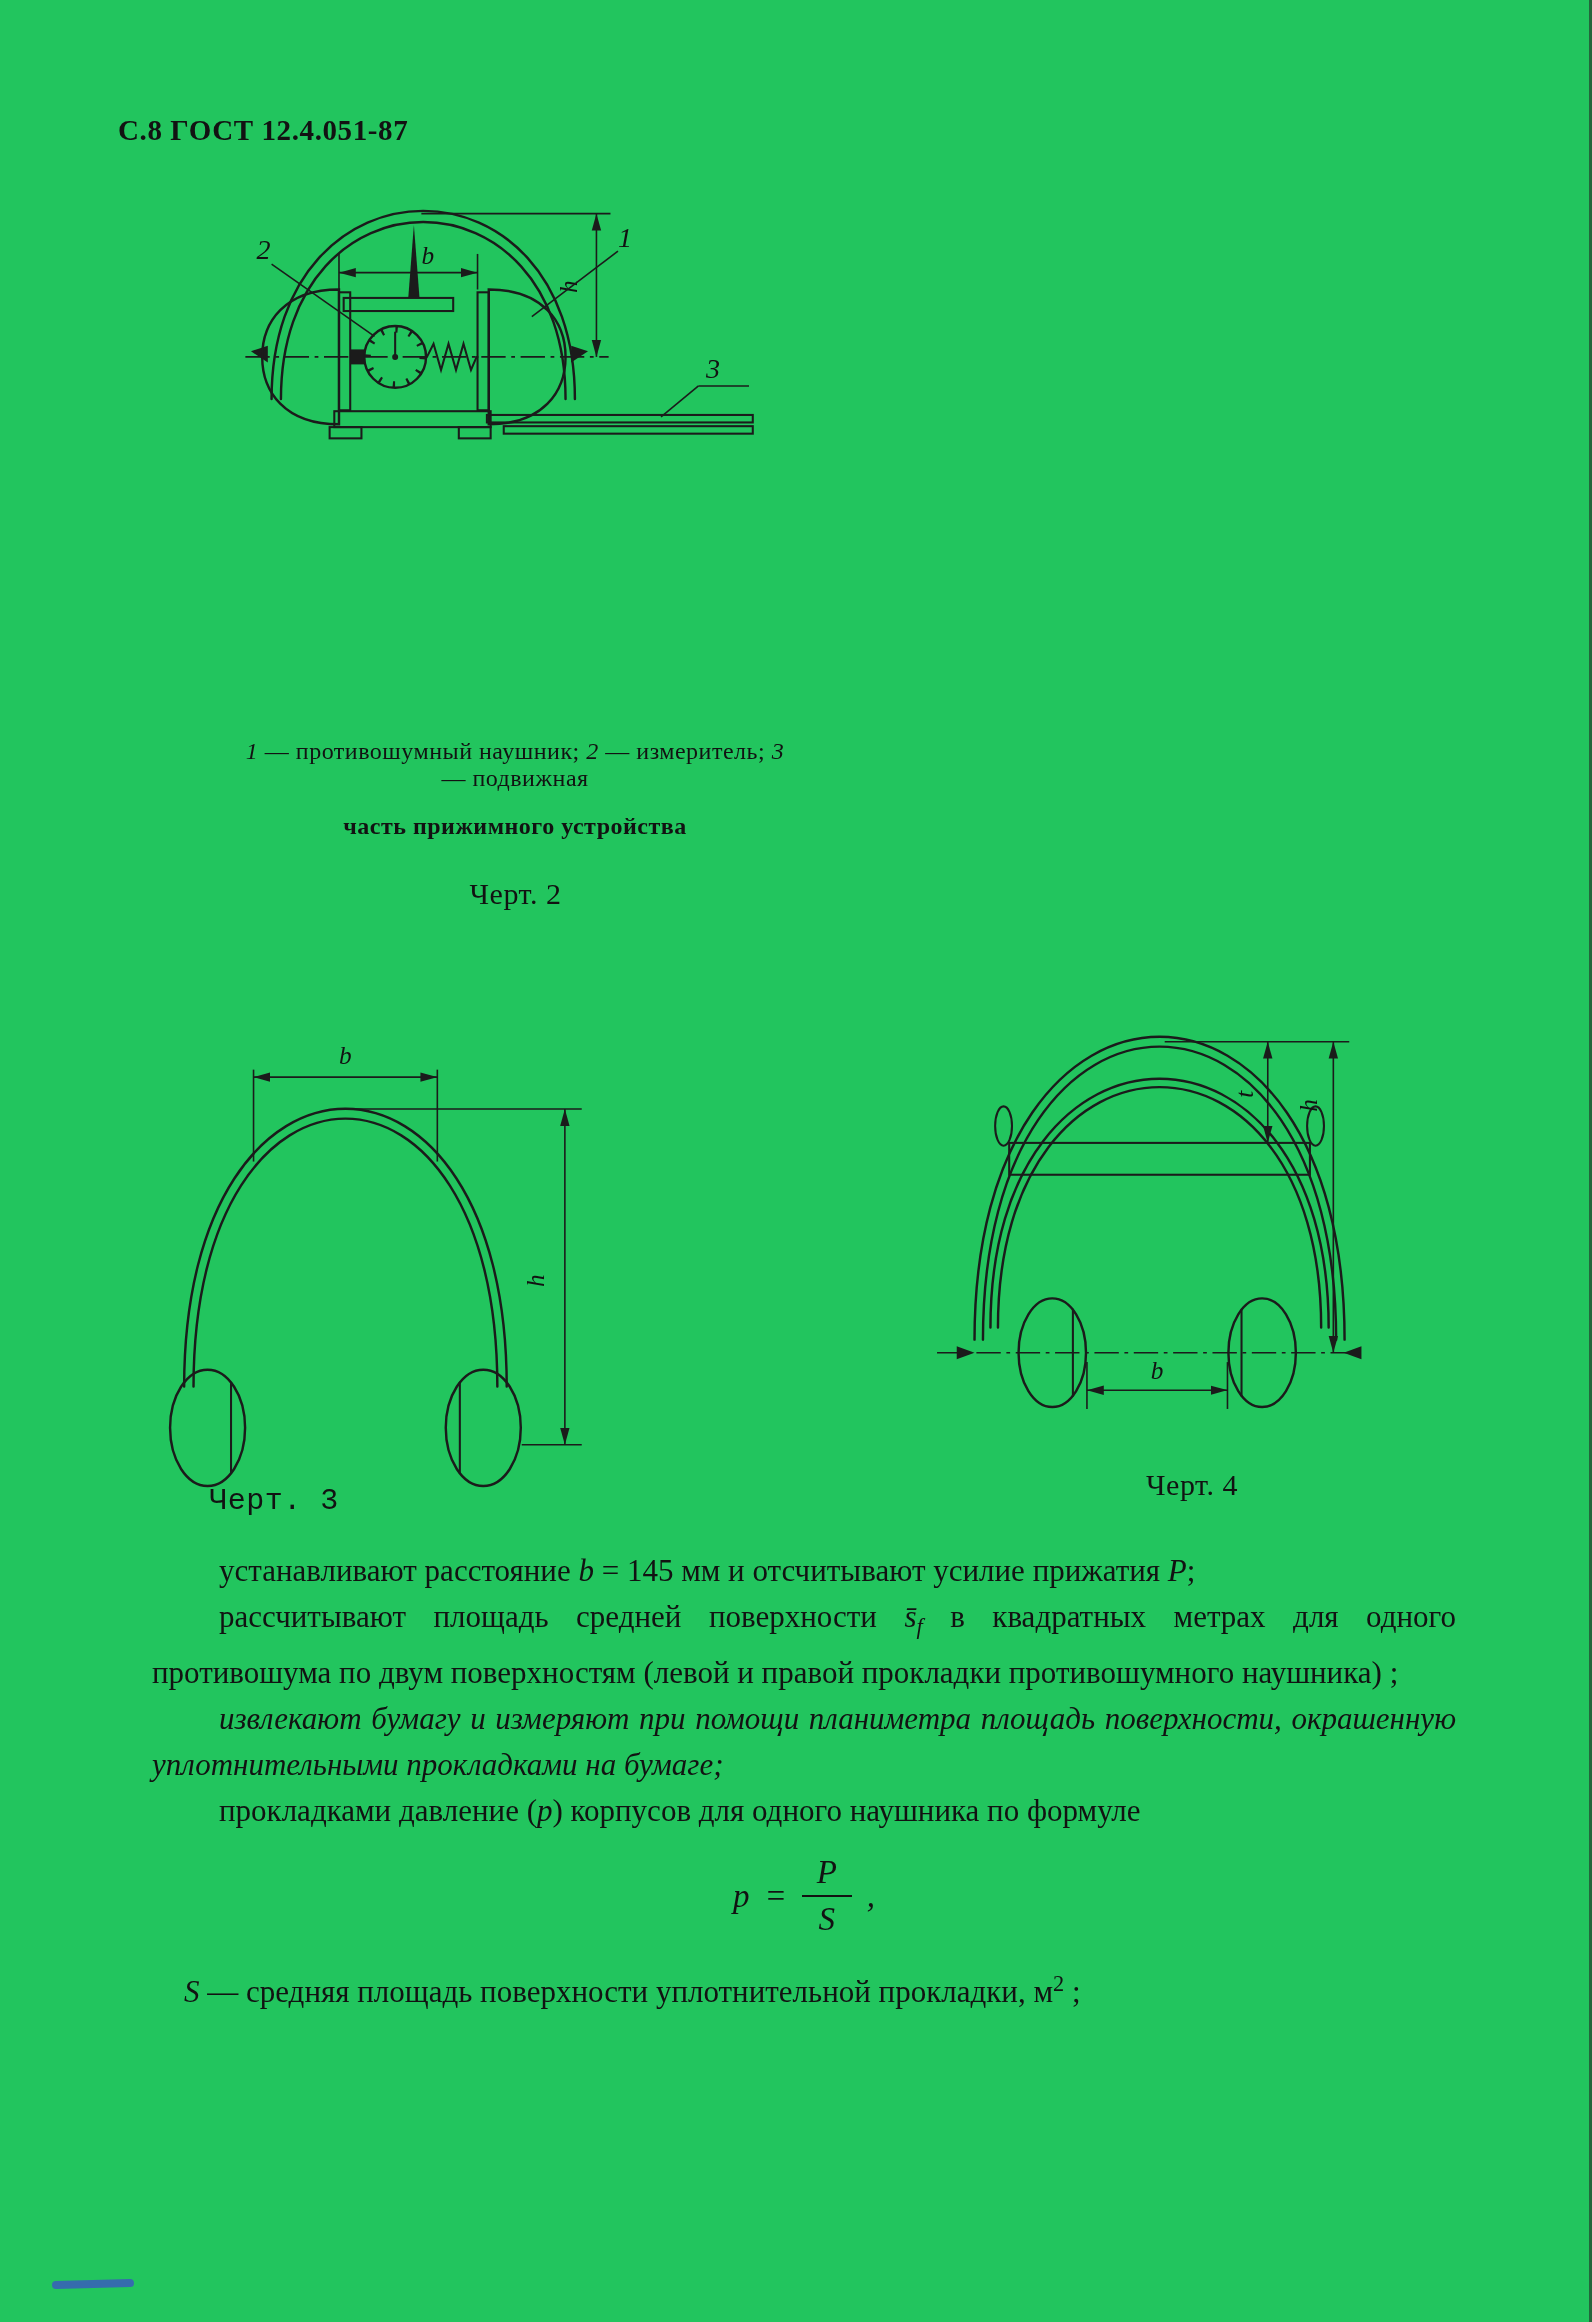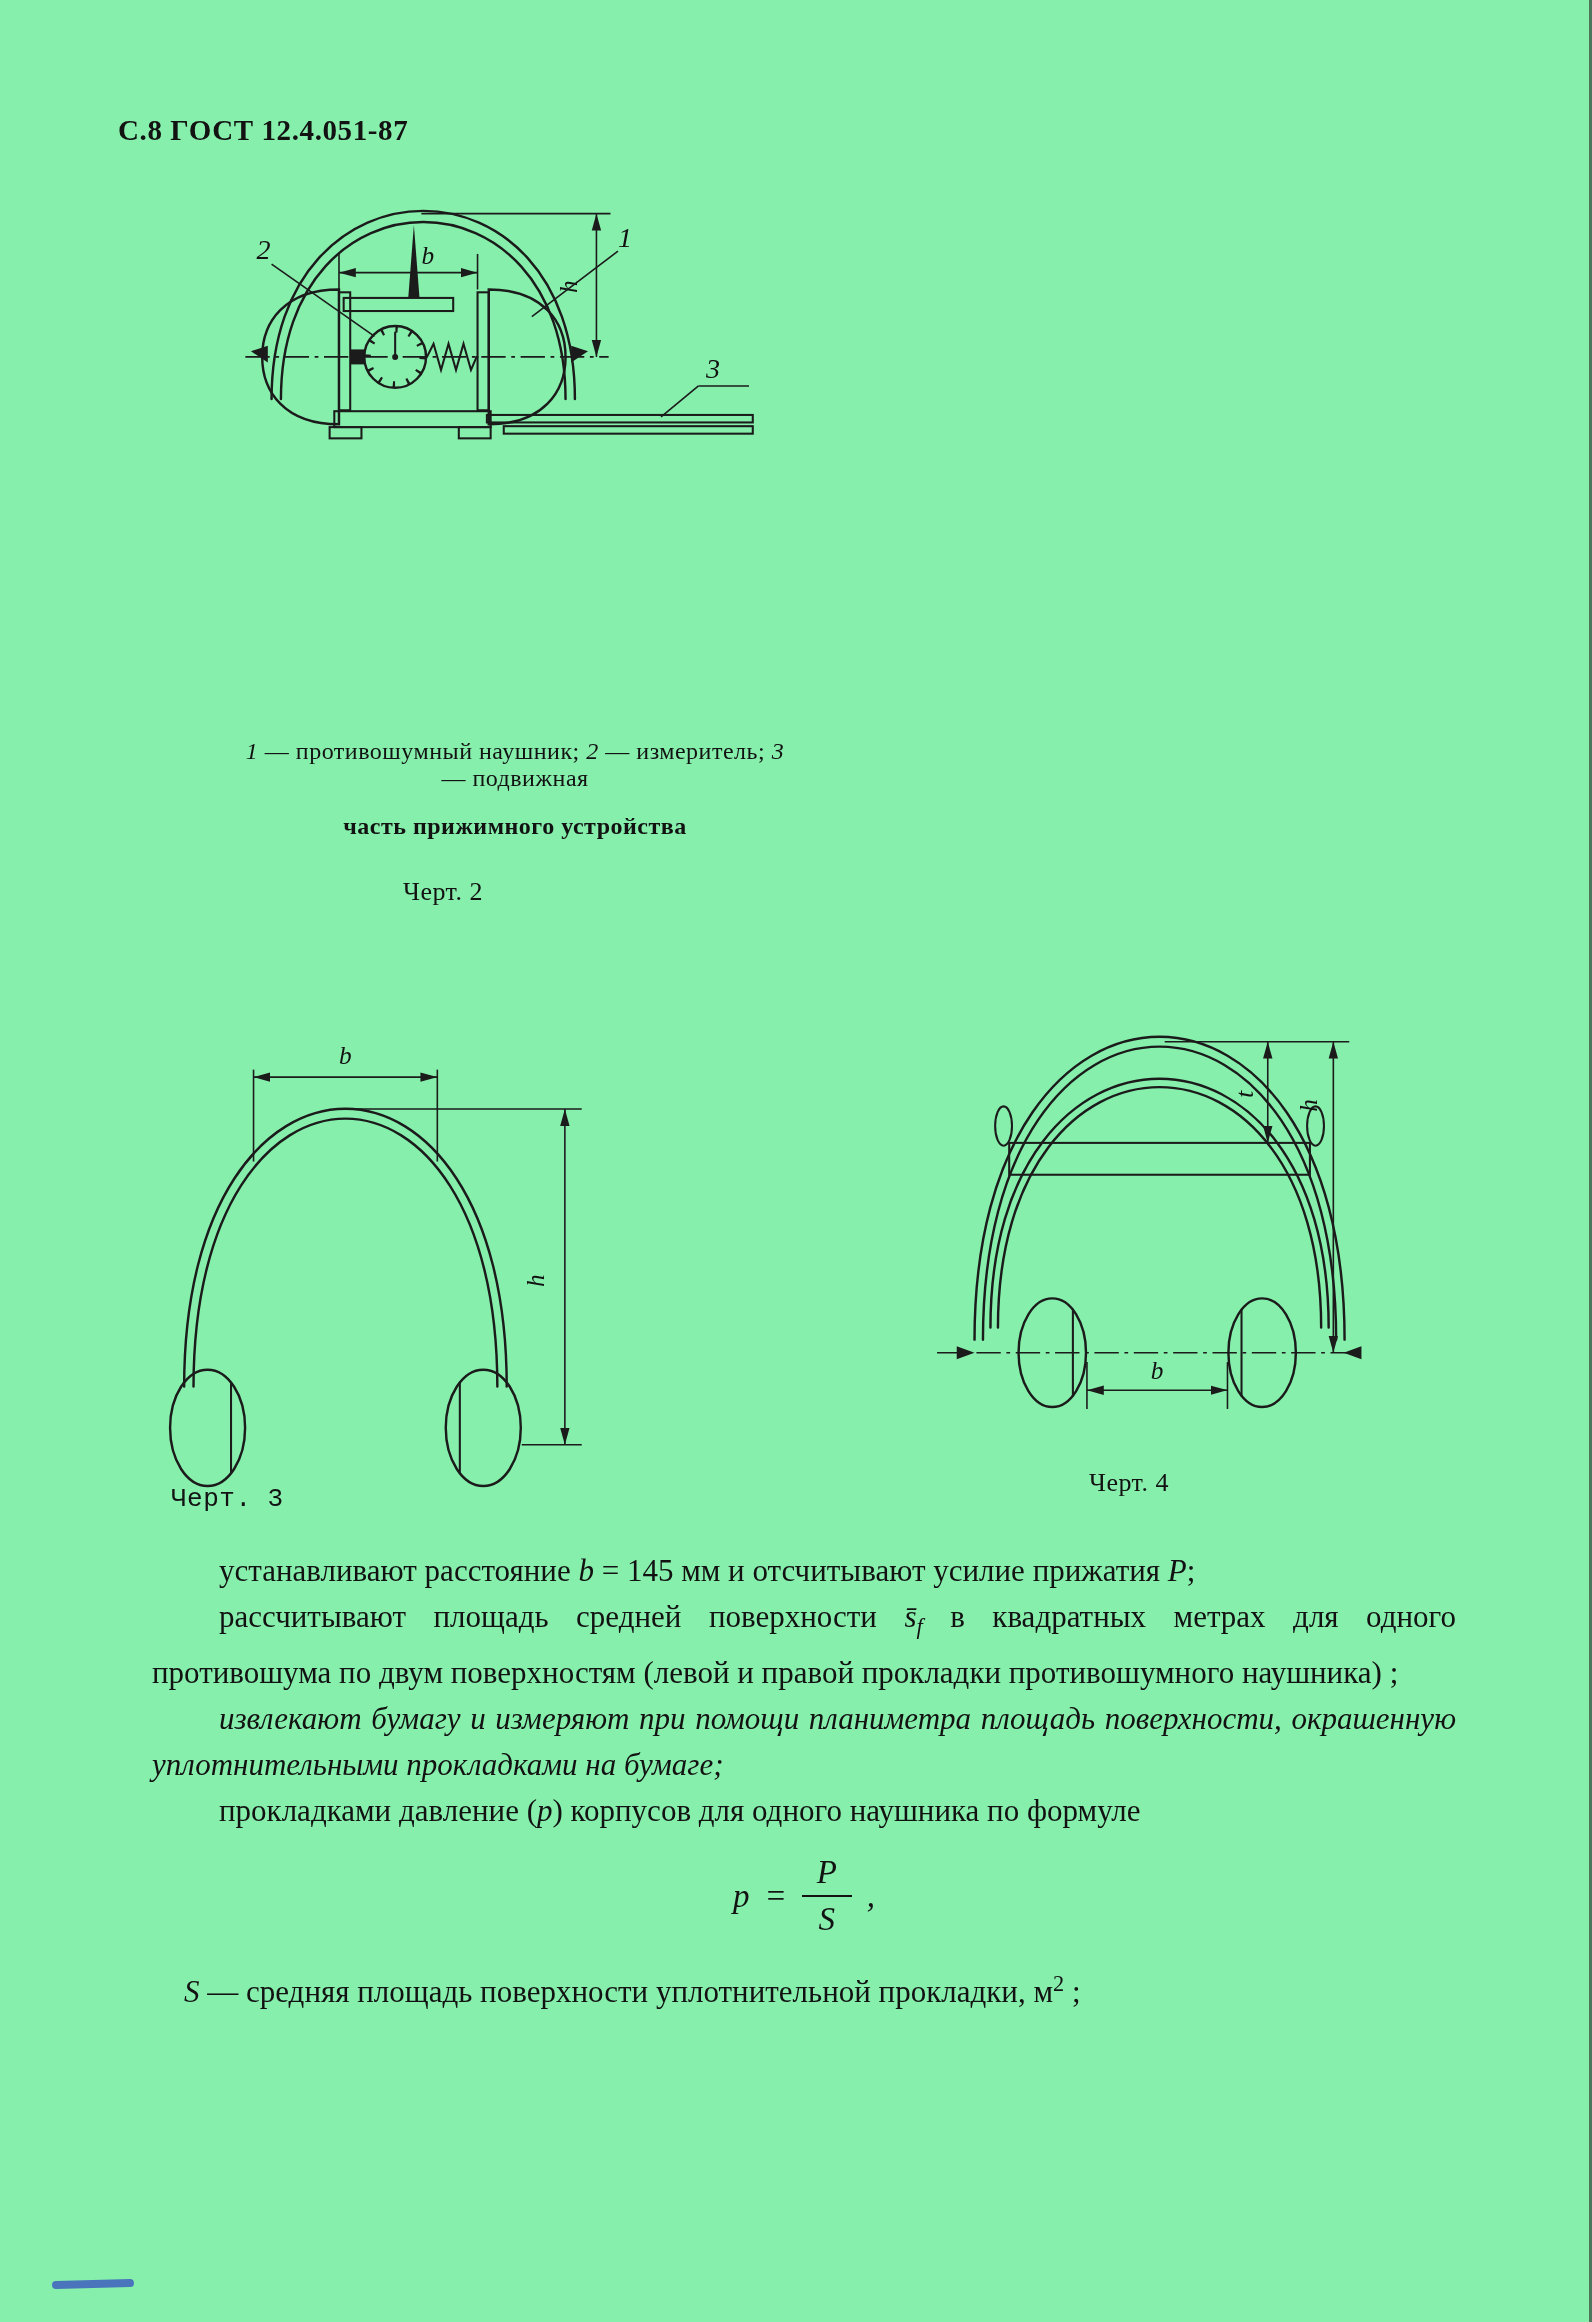--- a/index.html
+++ b/index.html
@@ -1,36 +1,36 @@
 <!DOCTYPE html>
 <html style="font-size:15px"><head>
 <meta charset="utf-8">
 <style>
   html,body { margin:0; padding:0; background:#e8e8e6; }
   .page {
     position:relative; width:1593px; height:2323px; margin:0 auto;
-    background:#86efac; font-family:"Liberation Serif", serif; color:#121212;
+    background:#22c55e; font-family:"Liberation Serif", serif; color:#121212;
     overflow:hidden;
   }
   .header {
     position:absolute; left:118px; top:114px;
     font-weight:bold; font-size:29px; letter-spacing:0.6px;
   }
   svg { position:absolute; overflow:visible; }
   .ln   { stroke:#1b1b1b; stroke-width:2.6; fill:none; stroke-linecap:round; }
   .ln2  { stroke:#1b1b1b; stroke-width:2.2; fill:none; stroke-linecap:round; }
   .thin { stroke:#1b1b1b; stroke-width:1.7; fill:none; }
   .cl   { stroke:#1b1b1b; stroke-width:1.7; fill:none; stroke-dasharray:26 6 4 6; }
   .blk  { fill:#1b1b1b; stroke:none; }
   .ticks{ stroke:#1b1b1b; stroke-width:7; fill:none; stroke-dasharray:2.5 12.95; }
   svg text { font-family:"Liberation Serif", serif; fill:#121212; }
   .dim     { font-style:italic; font-size:27px; }
   .callout { font-style:italic; font-size:30px; }
   .caption   { position:absolute; left:234px; width:562px; text-align:center; font-size:24px; letter-spacing:0.5px; }
-  .fig-label { position:absolute; text-align:left; font-size:26px; letter-spacing:0.5px; }
+  .fig-label { position:absolute; text-align:center; font-size:30px; letter-spacing:0.5px; }
   .body-text { position:absolute; left:152px; top:1548px; width:1304px;
                font-size:31px; line-height:46px; text-align:justify; }
   .para { margin:0; text-indent:67px; }
   .it  { font-style:italic; }
   .sub { vertical-align:sub;   font-size:.72em; }
   .sup { vertical-align:super; font-size:.72em; }
   .formula { display:flex; justify-content:center; align-items:center; gap:15px;
              font-size:33px; font-style:italic; margin:19px 0 15px; text-indent:0; }
   .frac { display:inline-flex; flex-direction:column; align-items:center; line-height:1.18; }
   .frac .num { border-bottom:2.4px solid #121212; padding:0 15px 2.8px; }

